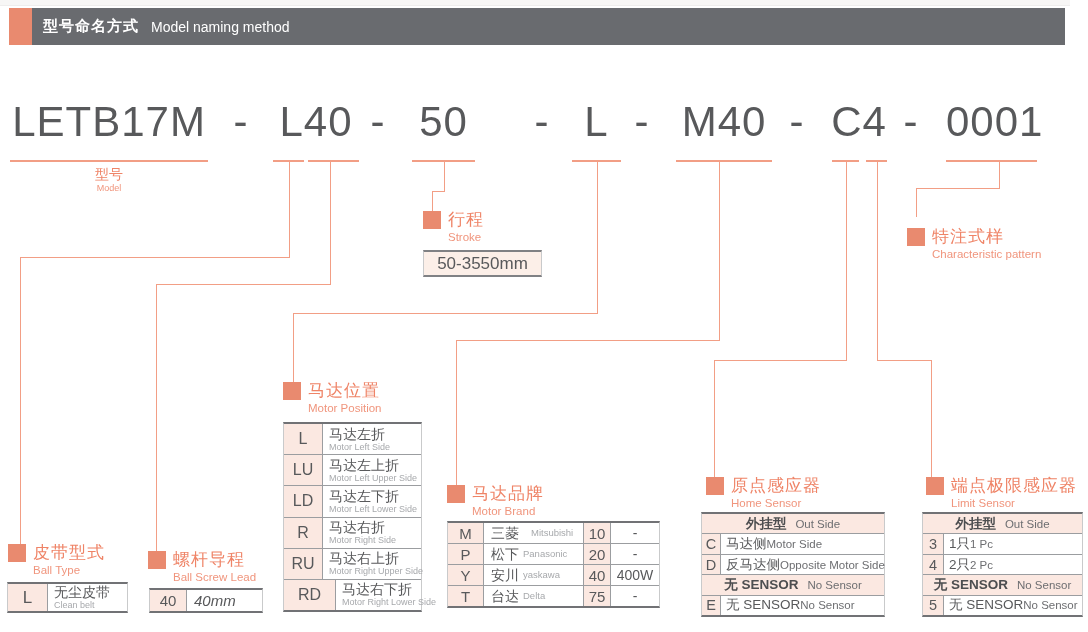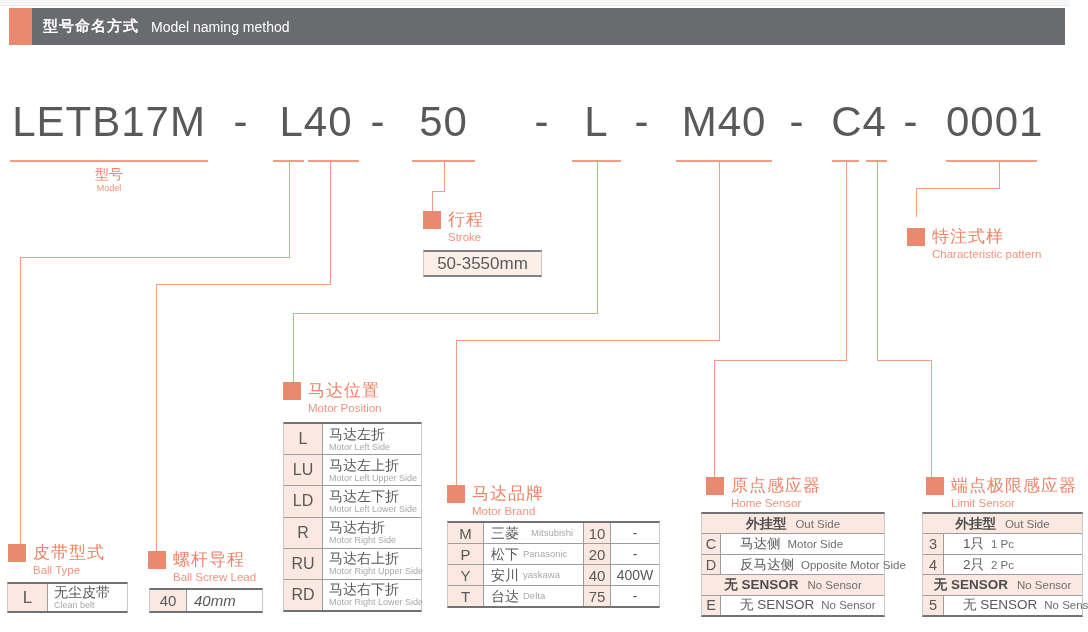--- a/index.html
+++ b/index.html
@@ -60,21 +60,21 @@
   .mb-name .zh{font-size:14px;}
   .mb-name .en{font-size:9.5px;margin-left:4px;}
   .mb-p{width:27px;flex:none;}
   .mb-w{flex:1;display:flex;align-items:center;justify-content:center;font-size:14px;color:var(--dark);}
 
   
   .s-hdr{background:var(--pink);display:flex;align-items:center;justify-content:center;gap:9px;}
   .s-zh{font-size:13.5px;color:#4D4E50;font-weight:bold;white-space:nowrap;}
   .s-en{font-size:11.5px;color:var(--gray-mid);white-space:nowrap;}
   .s-code{font-size:14.5px;}
-  .s-body{display:flex;align-items:center;gap:7px;padding-left:19px;flex:1;}
+  .s-body{display:flex;align-items:center;padding-left:5px;flex:1;}
   .s-body .i-zh{font-size:13.5px;color:var(--dark);font-weight:normal;white-space:nowrap;}
 </style>
 </head>
 <body>
 
 <div class="page">
   <div class="top-strip"></div>
 
   <div class="header-bar">
     <div class="header-accent"></div>
@@ -220,21 +220,21 @@
       </div>
     </div>
     <div class="trow">
       <div class="cc" style="width:39px;font-size:16px;">RU</div>
       <div class="cd">
         <div class="zh">马达右上折</div>
         <div class="en">Motor Right Upper Side</div>
       </div>
     </div>
     <div class="trow">
-      <div class="cc" style="width:39px;font-size:16px;">RD</div>
+      <div class="cc" style="width:52px;font-size:16px;">RD</div>
       <div class="cd">
         <div class="zh">马达右下折</div>
         <div class="en">Motor Right Lower Side</div>
       </div>
     </div>
   </div>
 
   <div class="sec" style="left:447px;top:484px;">
     <div class="sq"></div>
     <div class="sec-t">马达品牌</div>

